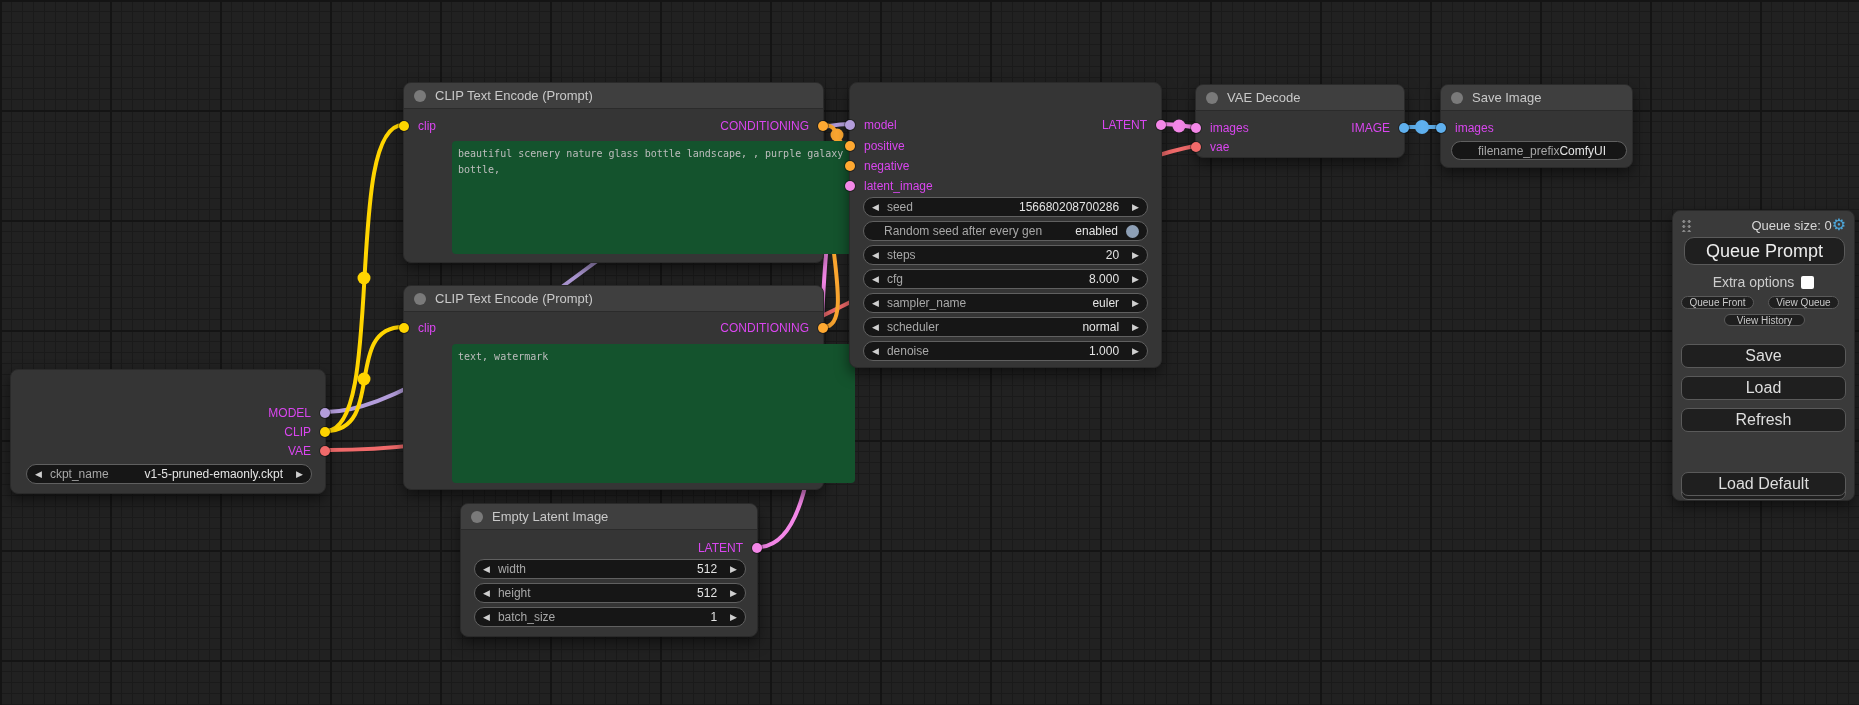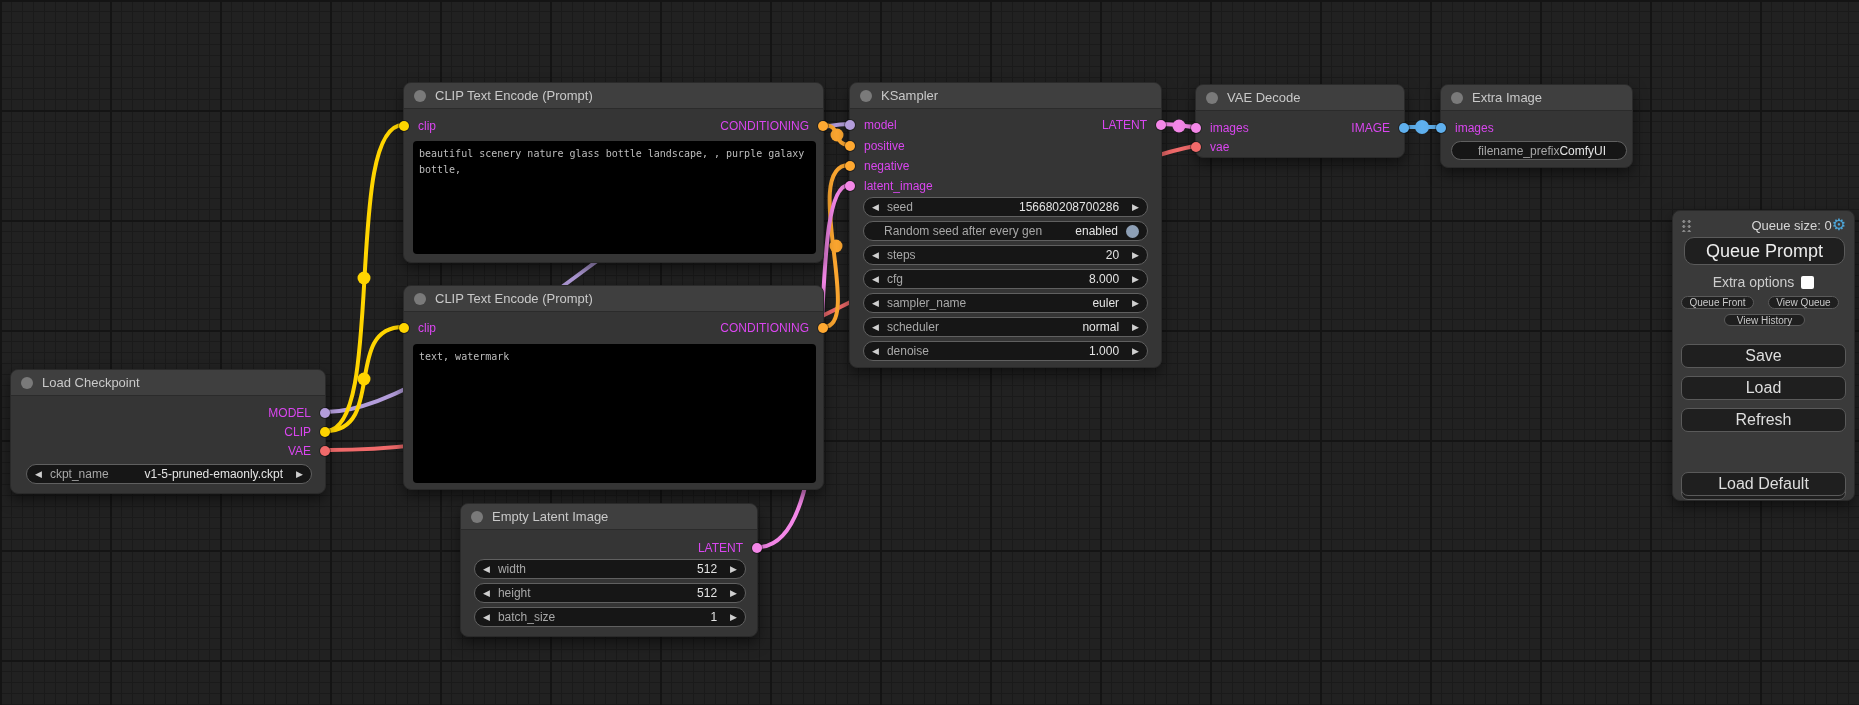--- a/index.html
+++ b/index.html
@@ -38,23 +38,23 @@
     border-radius:10px;display:flex;align-items:center;
     font-size:12px;padding:0 8px;z-index:3;
   }
   .warr{color:#cfcfcf;font-size:9px;line-height:1;flex:0 0 auto;}
   .wlabel{margin-left:8px;color:#a8a8a8;white-space:nowrap;}
   .wvalue{margin-left:auto;margin-right:13px;color:#e4e4e4;white-space:nowrap;}
   .widget.toggle .wlabel{margin-left:12px;}
   .widget.toggle .wvalue{margin-right:2px;}
   .tcircle{width:13px;height:13px;border-radius:50%;margin-left:6px;flex:0 0 auto;}
   .textbox{
-    position:absolute;background:#000000;border-radius:4px;color:#bdbdbd;
+    position:absolute;background:#14532d;border-radius:4px;color:#bdbdbd;
     font-family:"DejaVu Sans Mono",monospace;font-size:10px;line-height:1.6;
-    padding:5px 6px;white-space:pre-wrap;word-break:break-word;z-index:3;
+    padding:5px 6px;white-space:pre-wrap;word-break:break-word;z-index:3;margin-left:39px;
   }
   .panel{
     position:absolute;left:1672px;top:210px;width:183px;height:291px;z-index:2;
     background:#3a3a3a;border:1px solid #2a2a2a;border-radius:8px;
     box-shadow:0 6px 14px rgba(0,0,0,.5);color:#ccc;
   }
   .phead{position:absolute;left:8px;right:8px;top:5px;height:18px;display:flex;align-items:center;}
   .drag{
     width:11px;height:14px;flex:0 0 auto;
     background-image:radial-gradient(circle,#8a8a8a 1.3px,transparent 1.6px);
@@ -89,24 +89,20 @@
     <path d="M 1405 127 C 1418 127, 1427 127, 1440 127" stroke="#5FB0EE"></path>
     <circle cx="364" cy="278" r="6.5" fill="#FFD500"></circle>
     <circle cx="364" cy="379" r="6.5" fill="#FFD500"></circle>
     <circle cx="837" cy="135" r="6.5" fill="#FFA931"></circle>
     <circle cx="836" cy="246" r="6.5" fill="#FFA931"></circle>
     <circle cx="1179" cy="126" r="6.5" fill="#F487E8"></circle>
     <circle cx="1422" cy="127" r="7" fill="#5FB0EE"></circle>
   </svg>
 
   <div class="node" style="left:10px;top:369px;width:316px;height:125px;">
-    <div class="ntitle">
-      <span class="tdot" style="background: rgb(122, 122, 122);"></span>
-      <span>Load Checkpoint</span>
-    </div>
     <div class="port out" style="top:36px;">
       <span>MODEL</span>
       <span class="pin" style="background: rgb(179, 157, 219);"></span>
     </div>
     <div class="port out" style="top:55px;">
       <span>CLIP</span>
       <span class="pin" style="background: rgb(255, 213, 0);"></span>
     </div>
     <div class="port out" style="top:74px;">
       <span>VAE</span>
@@ -146,24 +142,20 @@
       <span>clip</span>
     </div>
     <div class="port out" style="top:35px;">
       <span>CONDITIONING</span>
       <span class="pin" style="background: rgb(255, 169, 49);"></span>
     </div>
     <div class="textbox" style="left:9px;top:58px;width:403px;height:139px;">text, watermark</div>
   </div>
 
   <div class="node" style="left:849px;top:82px;width:313px;height:286px;">
-    <div class="ntitle">
-      <span class="tdot" style="background: rgb(122, 122, 122);"></span>
-      <span>KSampler</span>
-    </div>
     <div class="port in" style="top:35px;">
       <span class="pin" style="background: rgb(179, 157, 219);"></span>
       <span>model</span>
     </div>
     <div class="port in" style="top:56px;">
       <span class="pin" style="background: rgb(255, 169, 49);"></span>
       <span>positive</span>
     </div>
     <div class="port in" style="top:76px;">
       <span class="pin" style="background: rgb(255, 169, 49);"></span>
@@ -235,21 +227,21 @@
     </div>
     <div class="port out" style="top:36px;">
       <span>IMAGE</span>
       <span class="pin" style="background: rgb(95, 176, 238);"></span>
     </div>
   </div>
 
   <div class="node" style="left:1440px;top:84px;width:193px;height:84px;">
     <div class="ntitle">
       <span class="tdot" style="background: rgb(122, 122, 122);"></span>
-      <span>Extra Image</span>
+      <span>Save Image</span>
     </div>
     <div class="port in" style="top:36px;">
       <span class="pin" style="background: rgb(95, 176, 238);"></span>
       <span>images</span>
     </div>
     <div class="widget" style="left:10px;top:56px;width:176px;height:19px;">
       <span class="wlabel" style="margin-left:18px;">filename_prefix</span>
       <span class="wvalue" style="margin-right:16px;">ComfyUI</span>
     </div>
   </div>

